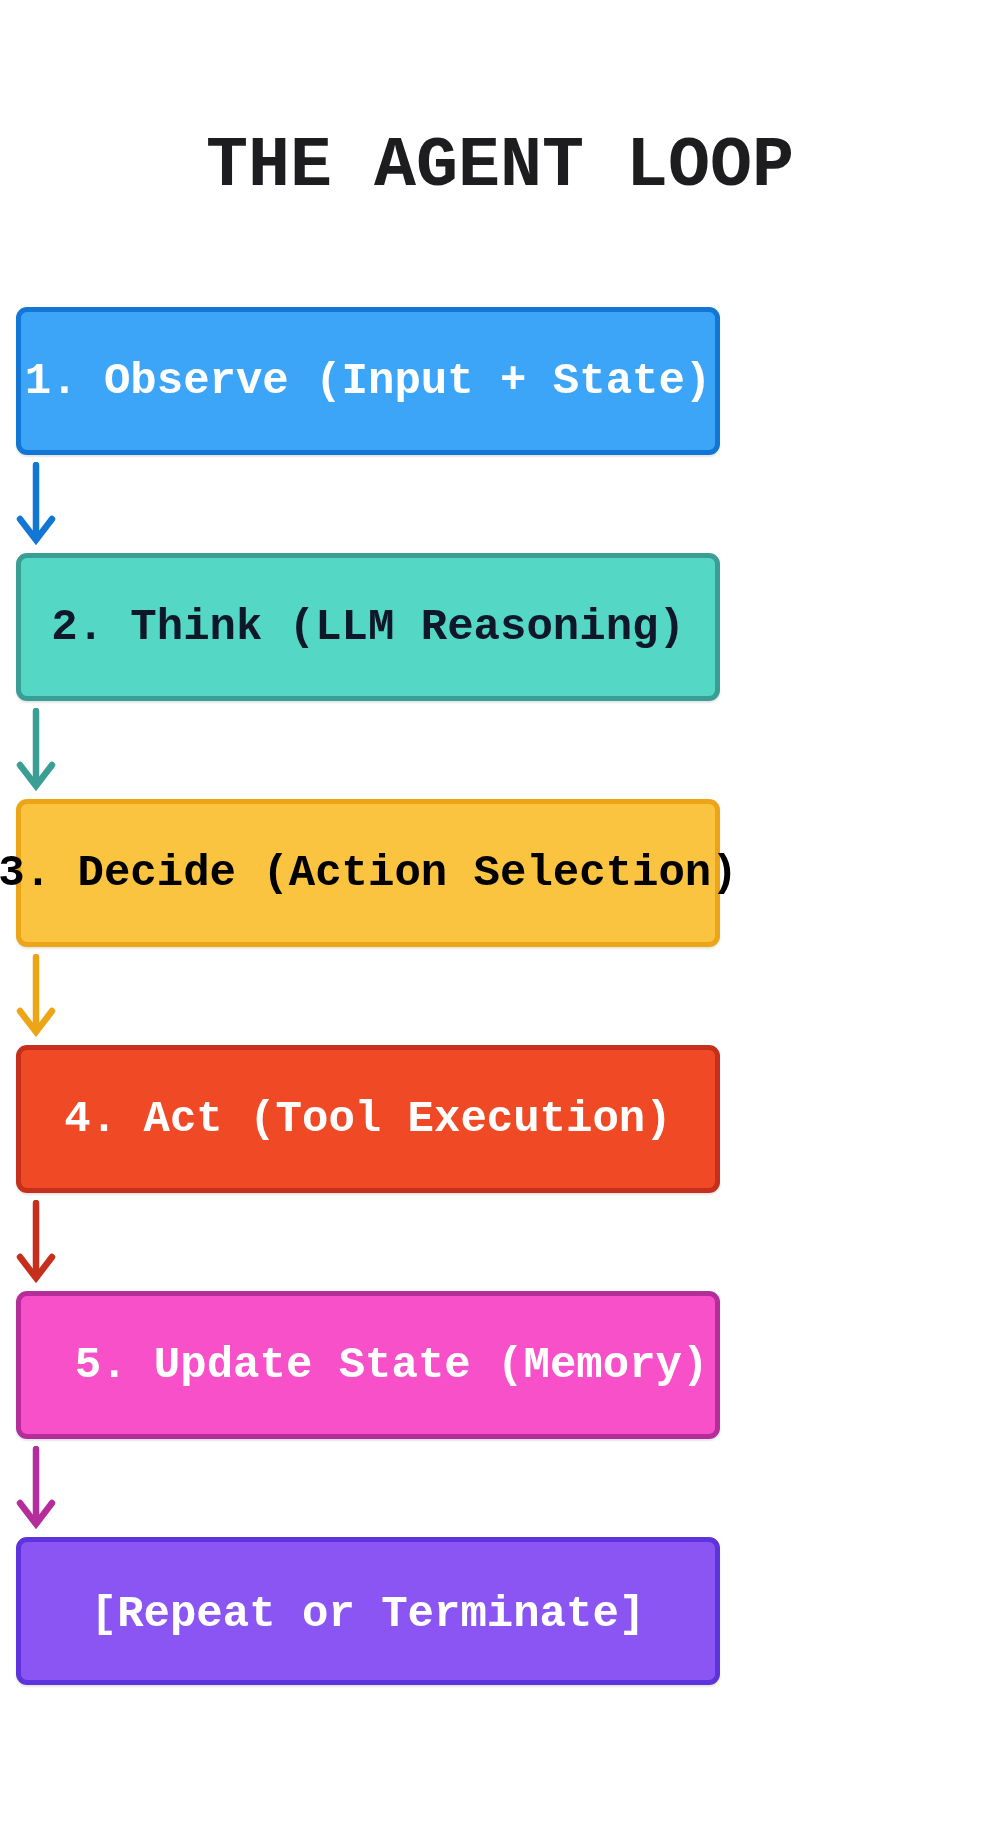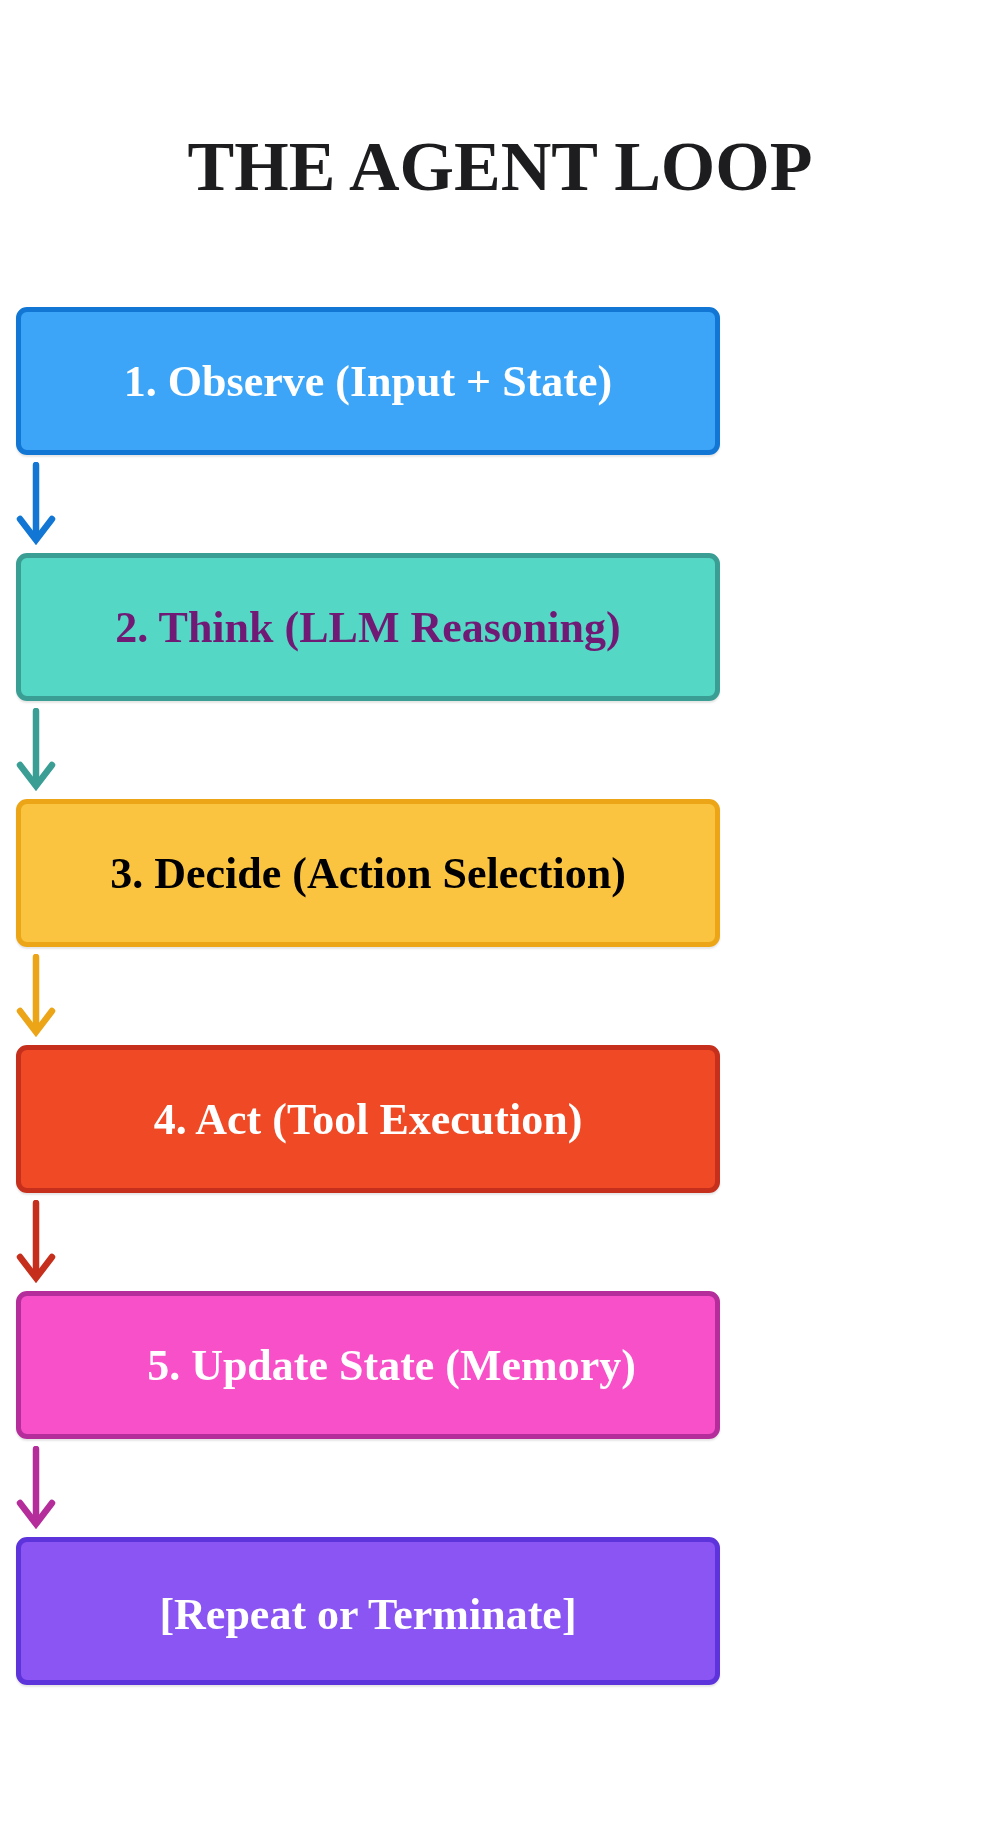--- a/index.html
+++ b/index.html
@@ -4,21 +4,21 @@
 <style>
   html, body {
     margin: 0;
     padding: 0;
   }
   .canvas {
     position: relative;
     width: 1000px;
     height: 1822px;
     background: #ffffff;
-    font-family: Liberation Serif, serif;
+    font-family: Liberation Mono, monospace;
     overflow: hidden;
   }
   .title {
     position: absolute;
     top: 132px;
     left: 0;
     width: 100%;
     margin: 0;
     text-align: center;
     font-size: 70px;
@@ -73,21 +73,21 @@
   <h1 class="title" style="color: rgb(29, 29, 31);">THE AGENT LOOP</h1>
   <div class="flow" id="flow">
       <div class="step-box" style="background: rgb(61, 165, 248); border-color: rgb(17, 118, 212);">
     <span class="step-label" style="color: rgb(255, 255, 255);">1. Observe (Input + State)</span>
   </div>
       <svg class="arrow" viewBox="0 0 40 84" xmlns="http://www.w3.org/2000/svg">
     <line x1="20" y1="3" x2="20" y2="73" stroke="#1176d4"></line>
     <polyline points="4,57 20,78 36,57" stroke="#1176d4"></polyline>
   </svg>
       <div class="step-box" style="background: rgb(85, 215, 197); border-color: rgb(58, 158, 149);">
-    <span class="step-label" style="color: #701a75;">2. Think (LLM Reasoning)</span>
+    <span class="step-label" style="color: #0f172a;">2. Think (LLM Reasoning)</span>
   </div>
       <svg class="arrow" viewBox="0 0 40 84" xmlns="http://www.w3.org/2000/svg">
     <line x1="20" y1="3" x2="20" y2="73" stroke="#3a9e95"></line>
     <polyline points="4,57 20,78 36,57" stroke="#3a9e95"></polyline>
   </svg>
       <div class="step-box" style="background: rgb(250, 196, 64); border-color: rgb(236, 165, 23);">
     <span class="step-label" style="color: #000000;">3. Decide (Action Selection)</span>
   </div>
       <svg class="arrow" viewBox="0 0 40 84" xmlns="http://www.w3.org/2000/svg">
     <line x1="20" y1="3" x2="20" y2="73" stroke="#eca517"></line>

